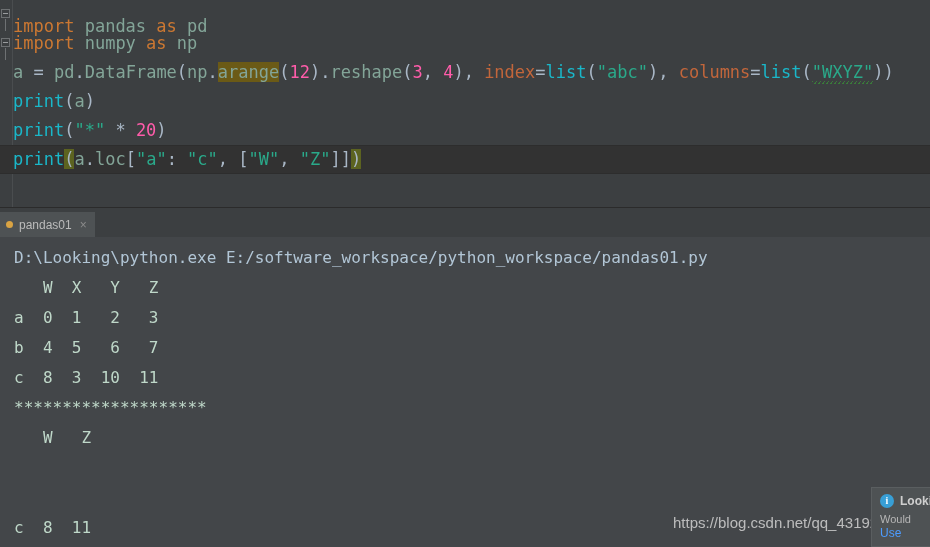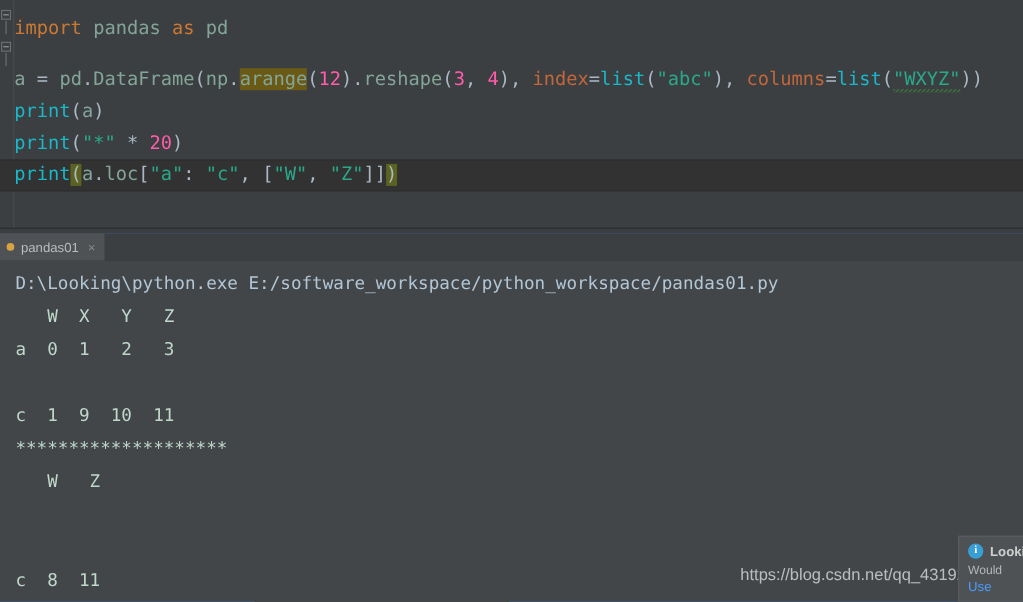--- a/index.html
+++ b/index.html
@@ -113,21 +113,21 @@
     background: #3c3f41;
     border-top: 1px solid #2b2b2b;
   }
 
   
   .console-panel {
     position: absolute;
     left: 0; top: 212px;
     width: 930px;
     height: 335px;
-    background: #3b82f6;
+    background: #86efac;
   }
   .tabbar {
     position: absolute;
     left: 0; top: 0;
     width: 930px;
     height: 25px;
     background: #3c3f41;
     border-bottom: 1px solid #2f3234;
   }
   .tab {
@@ -256,20 +256,21 @@
       <div class="fold" style="top:38px;"></div>
       <div class="foldline" style="top:48px;height:12px;"></div>
     </div>
 
     <div class="code-area">
 
       <div class="cur-line-bg" style="top:145px; left:-13px;"></div>
 
       <div class="line" style="top:12px;"><span class="kw">import</span><span class="pun"> </span><span class="id">pandas</span><span class="pun"> </span><span class="kw">as</span><span class="pun"> </span><span class="id">pd</span></div>
 
+      <div class="line" style="top:29px;"><span class="kw">import</span><span class="pun"> </span><span class="id">numpy</span><span class="pun"> </span><span class="kw">as</span><span class="pun"> </span><span class="id">np</span></div>
 
       <div class="line" style="top:58px;"><span class="id">a</span><span class="pun"> </span><span class="op">=</span><span class="pun"> </span><span class="id">pd</span><span class="pun">.</span><span class="id">DataFrame</span><span class="pun">(</span><span class="id">np</span><span class="pun">.</span><span class="id hl-sel">arange</span><span class="pun">(</span><span class="num">12</span><span class="pun">)</span><span class="pun">.</span><span class="id">reshape</span><span class="pun">(</span><span class="num">3</span><span class="pun">, </span><span class="num">4</span><span class="pun">)</span><span class="pun">, </span><span class="parm">index</span><span class="op">=</span><span class="fn">list</span><span class="pun">(</span><span class="str">"abc"</span><span class="pun">)</span><span class="pun">, </span><span class="parm">columns</span><span class="op">=</span><span class="fn">list</span><span class="pun">(</span><span class="str spell">"WXYZ"</span><span class="pun">)</span><span class="pun">)</span></div>
 
       <div class="line" style="top:87px;"><span class="fn">print</span><span class="pun">(</span><span class="id">a</span><span class="pun">)</span></div>
 
       <div class="line" style="top:116px;"><span class="fn">print</span><span class="pun">(</span><span class="str">"*"</span><span class="pun"> * </span><span class="num">20</span><span class="pun">)</span></div>
 
       <div class="line" style="top:145px;"><span class="fn">print</span><span class="pun br-match">(</span><span class="id">a</span><span class="pun">.</span><span class="id">loc</span><span class="pun">[</span><span class="str">"a"</span><span class="pun">: </span><span class="str">"c"</span><span class="pun">, </span><span class="pun">[</span><span class="str">"W"</span><span class="pun">, </span><span class="str">"Z"</span><span class="pun">]</span><span class="pun">]</span><span class="pun br-match">)</span></div>
 
     </div>
@@ -284,21 +285,22 @@
         <span class="tab-dot"></span>
         <span class="tab-label">pandas01</span>
         <span class="tab-close">×</span>
       </div>
     </div>
 
     <div class="console-out">
       <div class="cline path" style="top:6px;">D:\Looking\python.exe E:/software_workspace/python_workspace/pandas01.py</div>
       <div class="cline" style="top:36px;">   W  X   Y   Z</div>
       <div class="cline" style="top:66px;">a  0  1   2   3</div>
-      <div class="cline" style="top:126px;">c  1  9  10  11</div>
+      <div class="cline" style="top:96px;">b  4  5   6   7</div>
+      <div class="cline" style="top:126px;">c  8  3  10  11</div>
       <div class="cline" style="top:156px;">********************</div>
       <div class="cline" style="top:186px;">   W   Z</div>
       <div class="cline" style="top:276px;">c  8  11</div>
     </div>
   </div>
 
   <div class="watermark">https://blog.csdn.net/qq_43192537</div>
 
   <div class="notif">
     <div class="notif-head">

